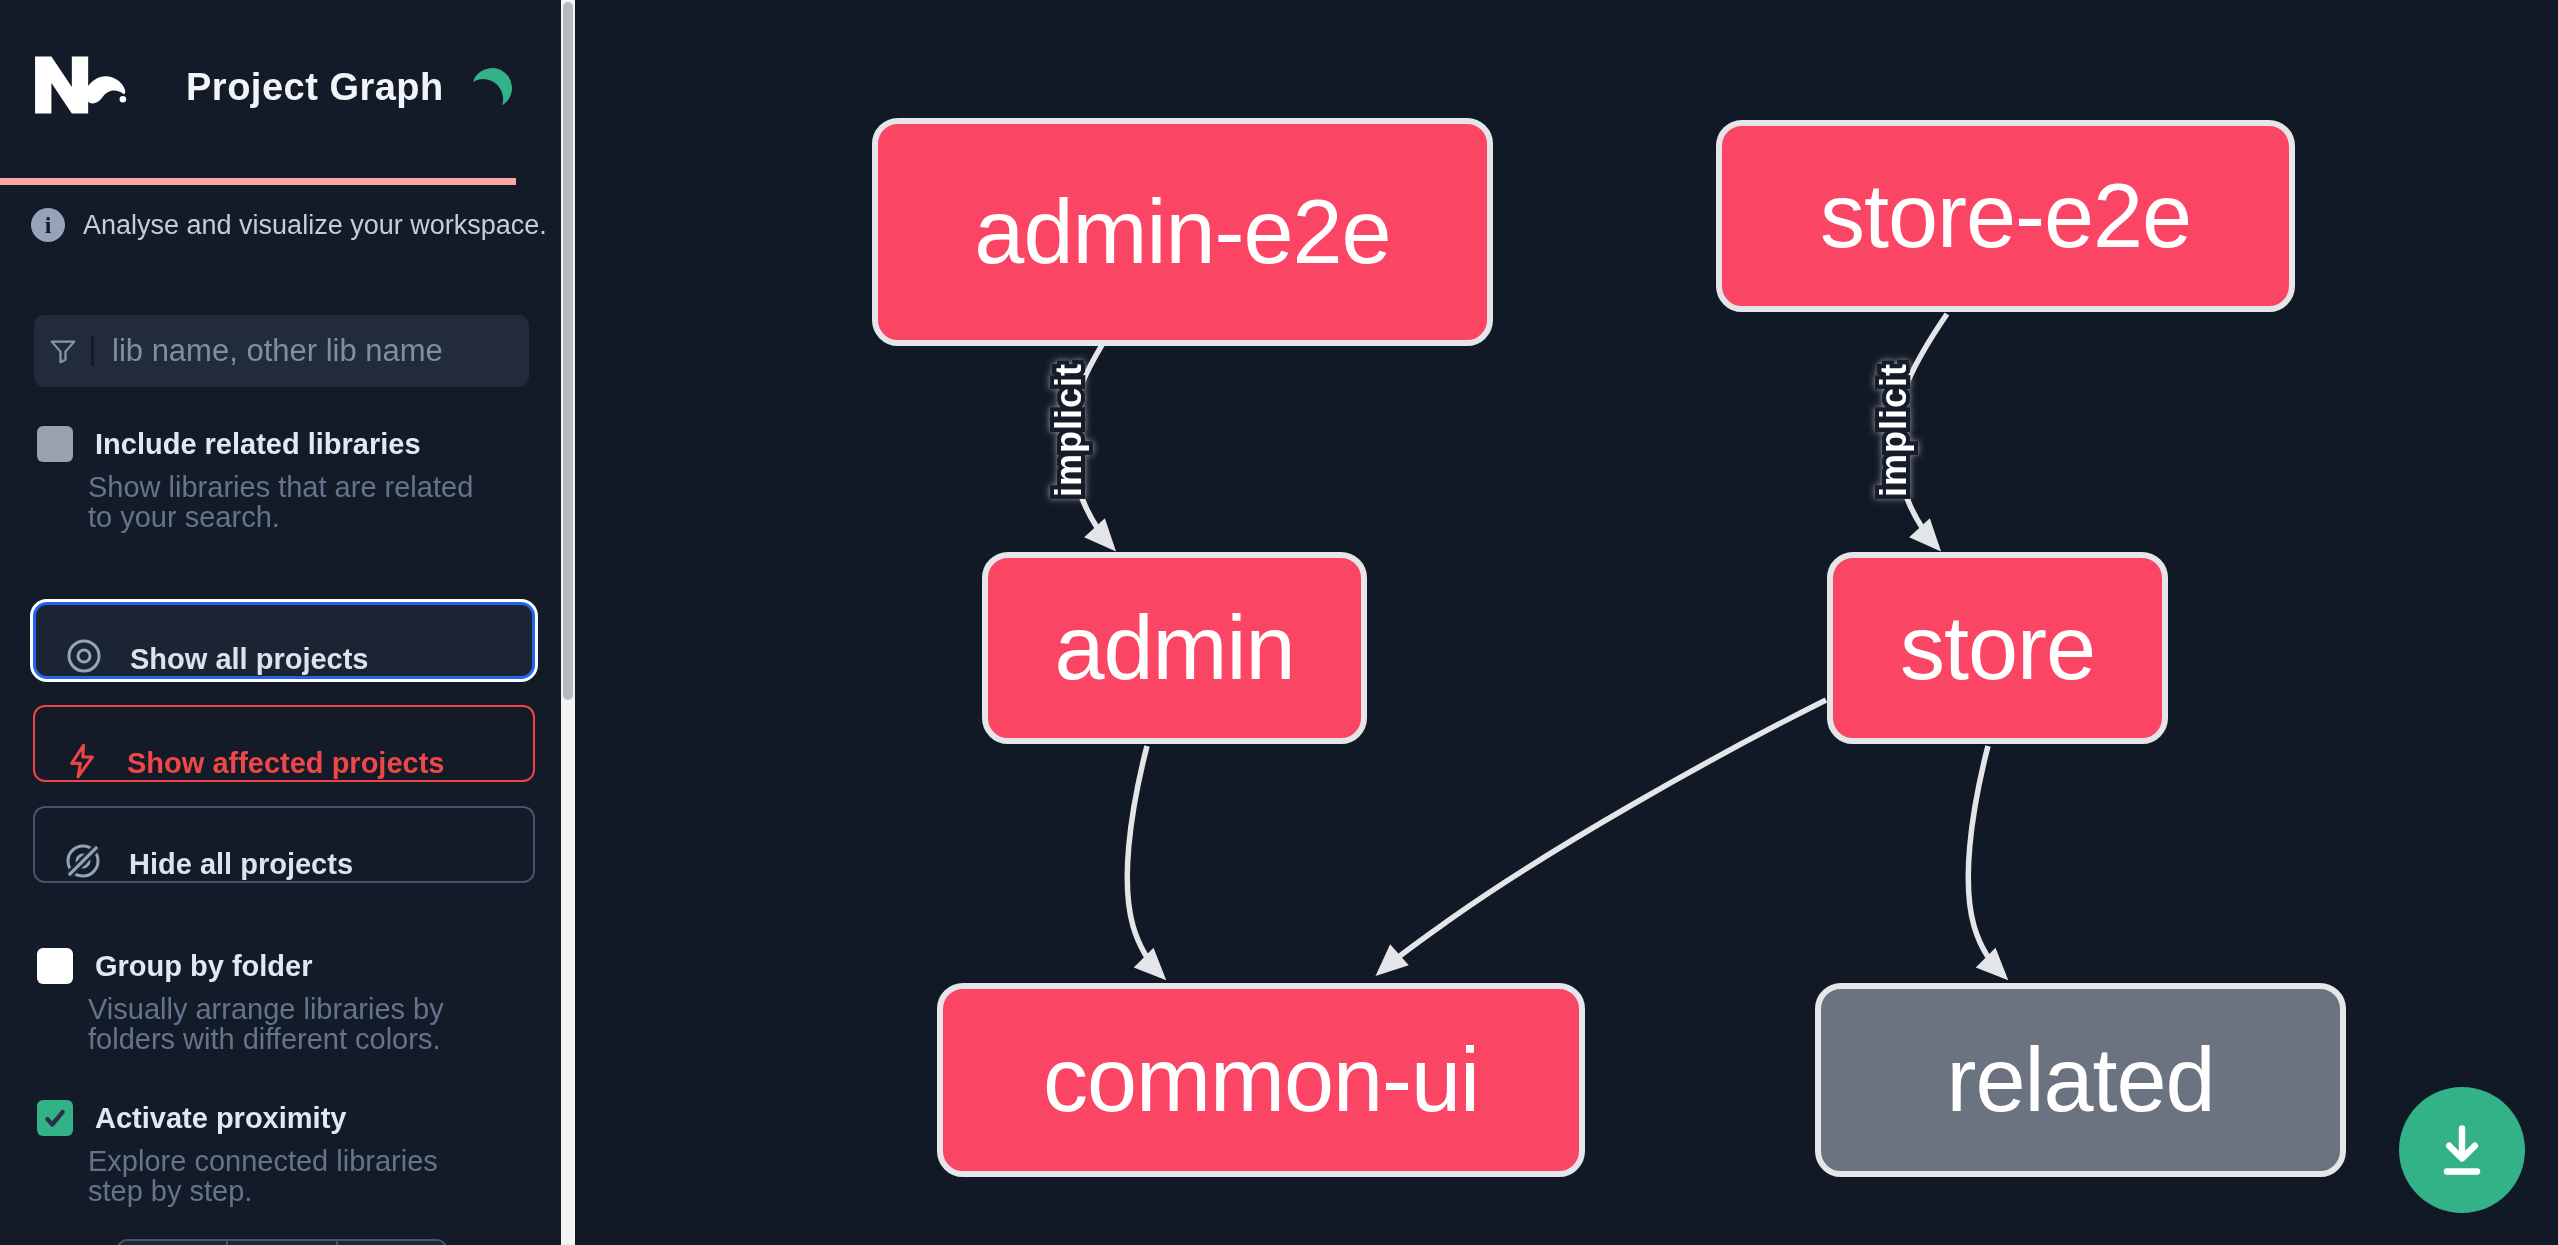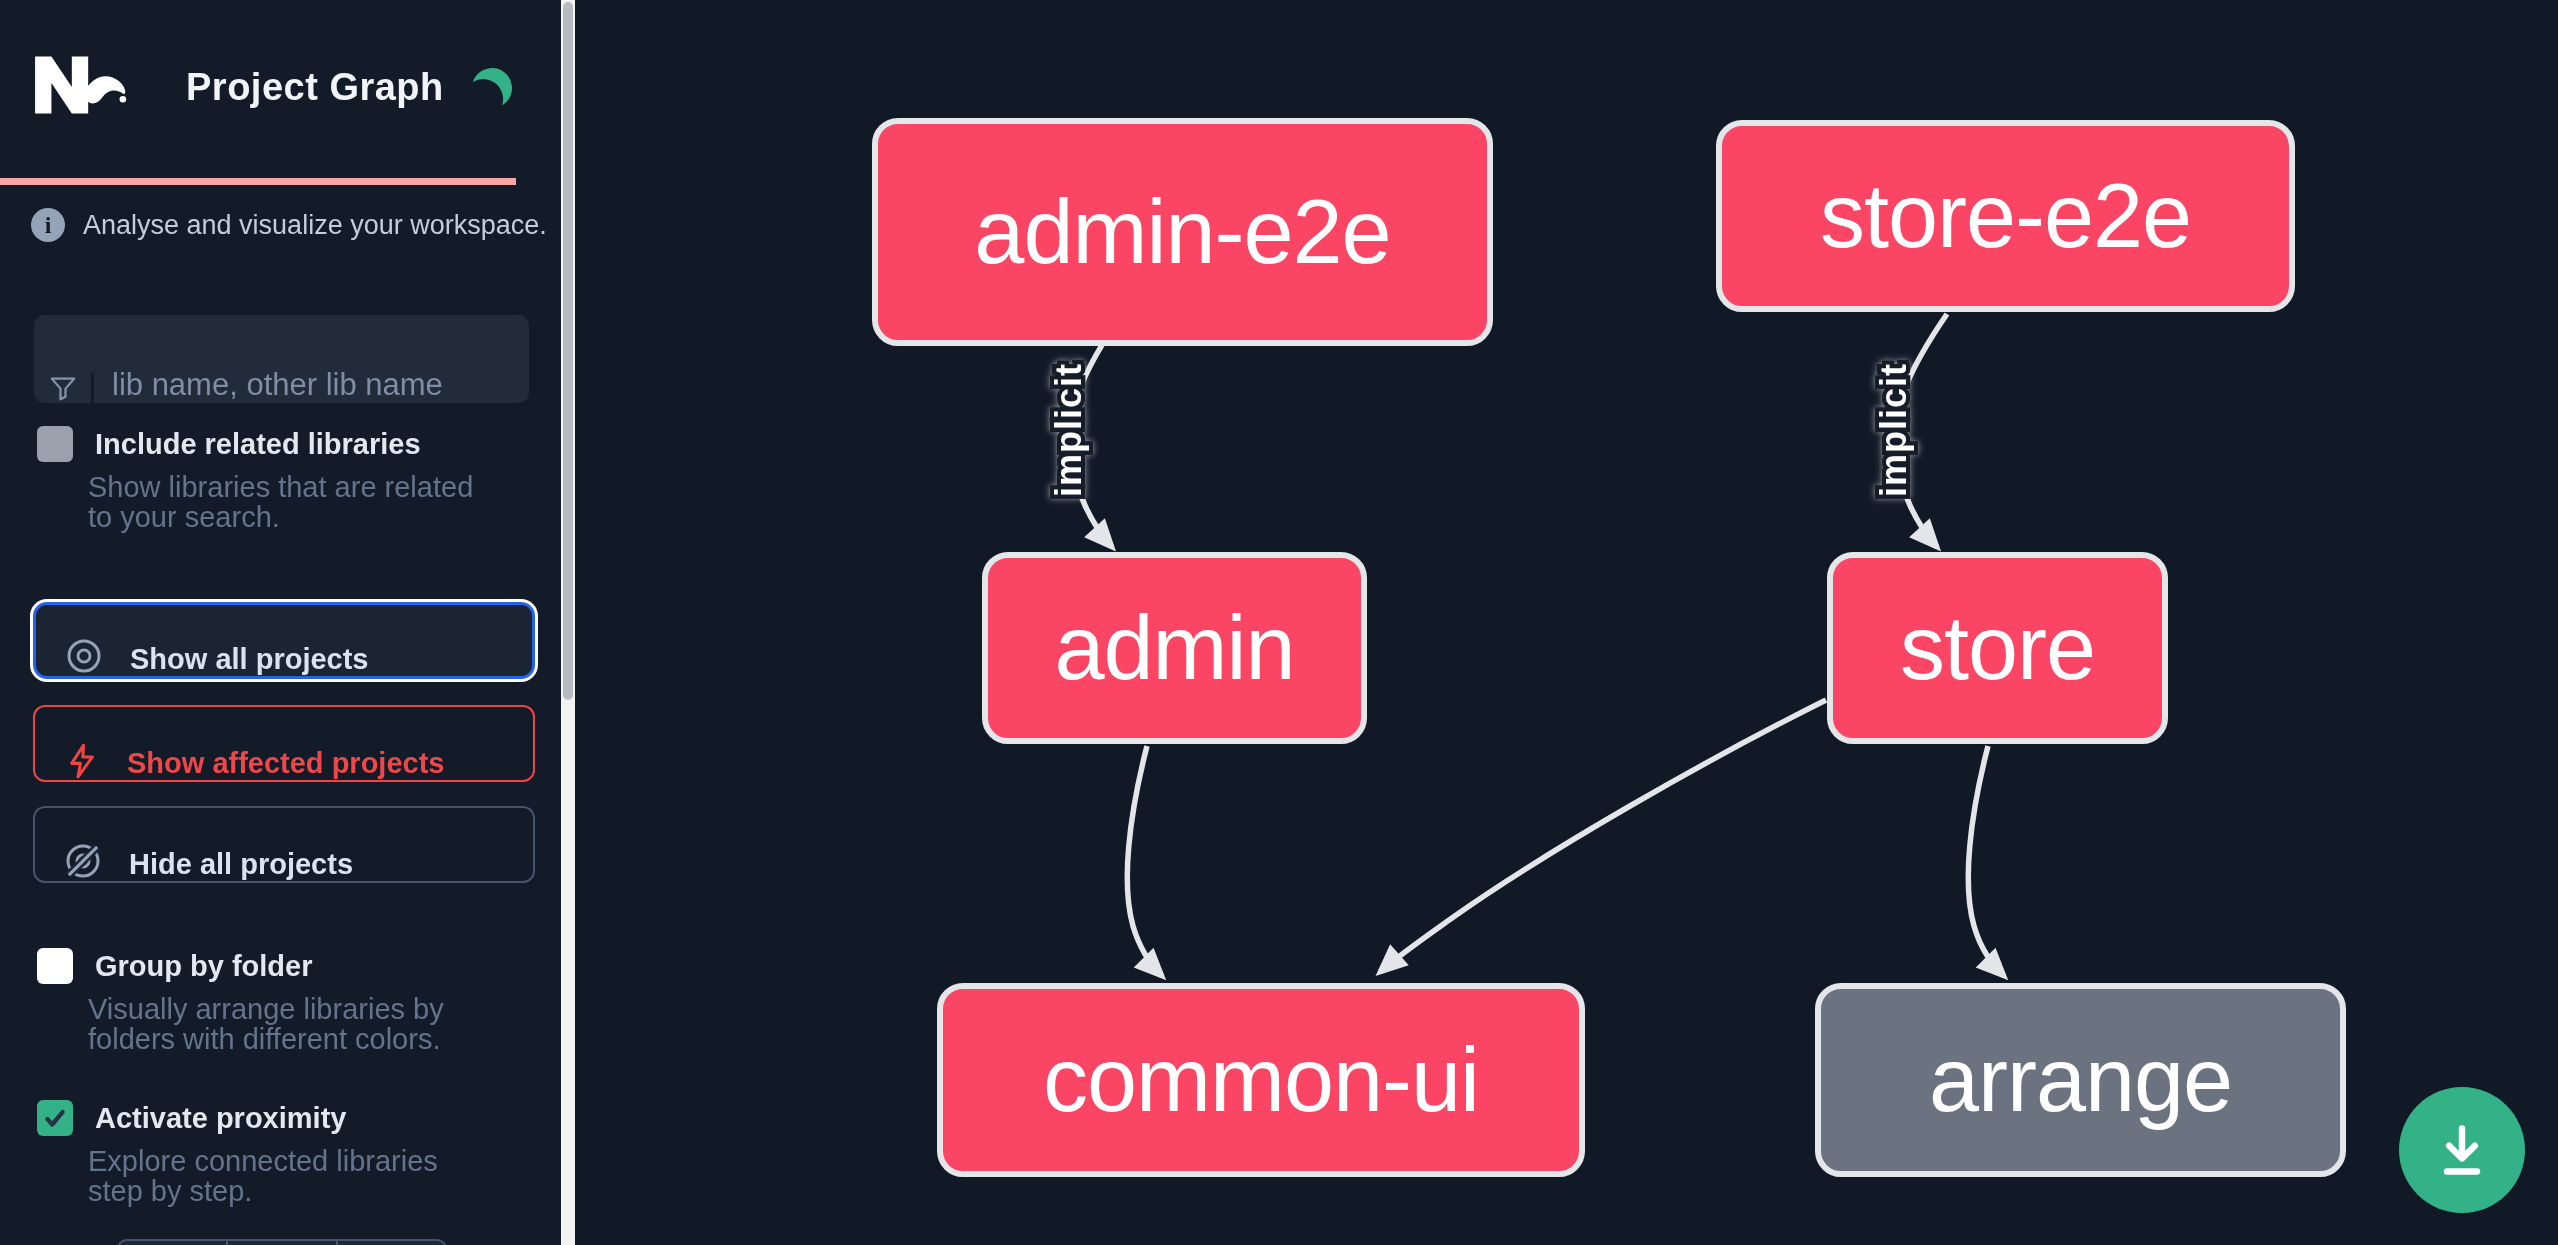--- a/index.html
+++ b/index.html
@@ -17,22 +17,22 @@
                color:#f1f5f9; letter-spacing:0.5px; }
   .moon { position:absolute; left:472px; top:68px; width:40px; height:40px; border-radius:50%;
           box-shadow: inset -11px 9px 0 0 #34b287; transform:rotate(-12deg); }
 
   .info-row { position:absolute; left:31px; top:208px; display:flex; align-items:center; gap:18px; }
   .info-icon { width:34px; height:34px; border-radius:50%; background:#94a3b8; color:#131b29;
                font-weight:800; font-size:24px; display:flex; align-items:center; justify-content:center;
                font-family:"Liberation Serif", serif; }
   .info-text { font-size:27px; color:#c3cedd; }
 
-  .search { position:absolute; left:34px; top:315px; width:495px; height:88px;
-            background:#222b3a; border-radius:10px; display:flex; align-items:flex-end; overflow:hidden; }
+  .search { position:absolute; left:34px; top:315px; width:495px; height:72px;
+            background:#222b3a; border-radius:10px; display:flex; align-items:center; overflow:hidden; }
   .search-iconbox { width:62px; display:flex; align-items:center; justify-content:center;
                     border-right:3px solid #131b29; }
   .search input { flex:1; background:transparent; border:none; outline:none; color:#dbe3ee;
                   font-size:31px; padding:0 18px; font-family:"Liberation Sans", sans-serif; }
   .search input::placeholder { color:#7e8ea4; }
 
   .opt { position:absolute; left:30px; width:500px; }
   .opt-row { display:flex; align-items:center; gap:22px;padding-left:7px; }
   .cbx { width:36px; height:36px; border-radius:6px; flex:0 0 36px; }
   .cbx.gray { background:#9aa1ad; }
@@ -199,21 +199,21 @@
 
     <text x="1071" y="430" transform="rotate(-90 1071 430)" text-anchor="middle" dominant-baseline="middle" font-size="36" font-weight="bold" fill="#ffffff" stroke="#131b29" stroke-width="9" paint-order="stroke" letter-spacing="1" filter="url(#lblglow)" font-family="Liberation Sans, sans-serif">implicit</text>
     <text x="1896" y="430" transform="rotate(-90 1896 430)" text-anchor="middle" dominant-baseline="middle" font-size="36" font-weight="bold" fill="#ffffff" stroke="#131b29" stroke-width="9" paint-order="stroke" letter-spacing="1" filter="url(#lblglow)" font-family="Liberation Sans, sans-serif">implicit</text>
   </svg>
 
   <div class="node pink n-admin-e2e">admin-e2e</div>
   <div class="node pink n-store-e2e">store-e2e</div>
   <div class="node pink n-admin">admin</div>
   <div class="node pink n-store">store</div>
   <div class="node pink n-common-ui">common-ui</div>
-  <div class="node gray n-products">arrange</div>
+  <div class="node gray n-products">related</div>
 
   <div class="fab">
     <svg width="60" height="60" viewBox="0 0 56 56" fill="none" stroke="#ffffff" stroke-width="6" stroke-linecap="round" stroke-linejoin="round">
       <path d="M28 8 V34"></path>
       <path d="M16 24 L28 36 L40 24"></path>
       <path d="M14 48 H42"></path>
     </svg>
   </div>
 
 </div>

